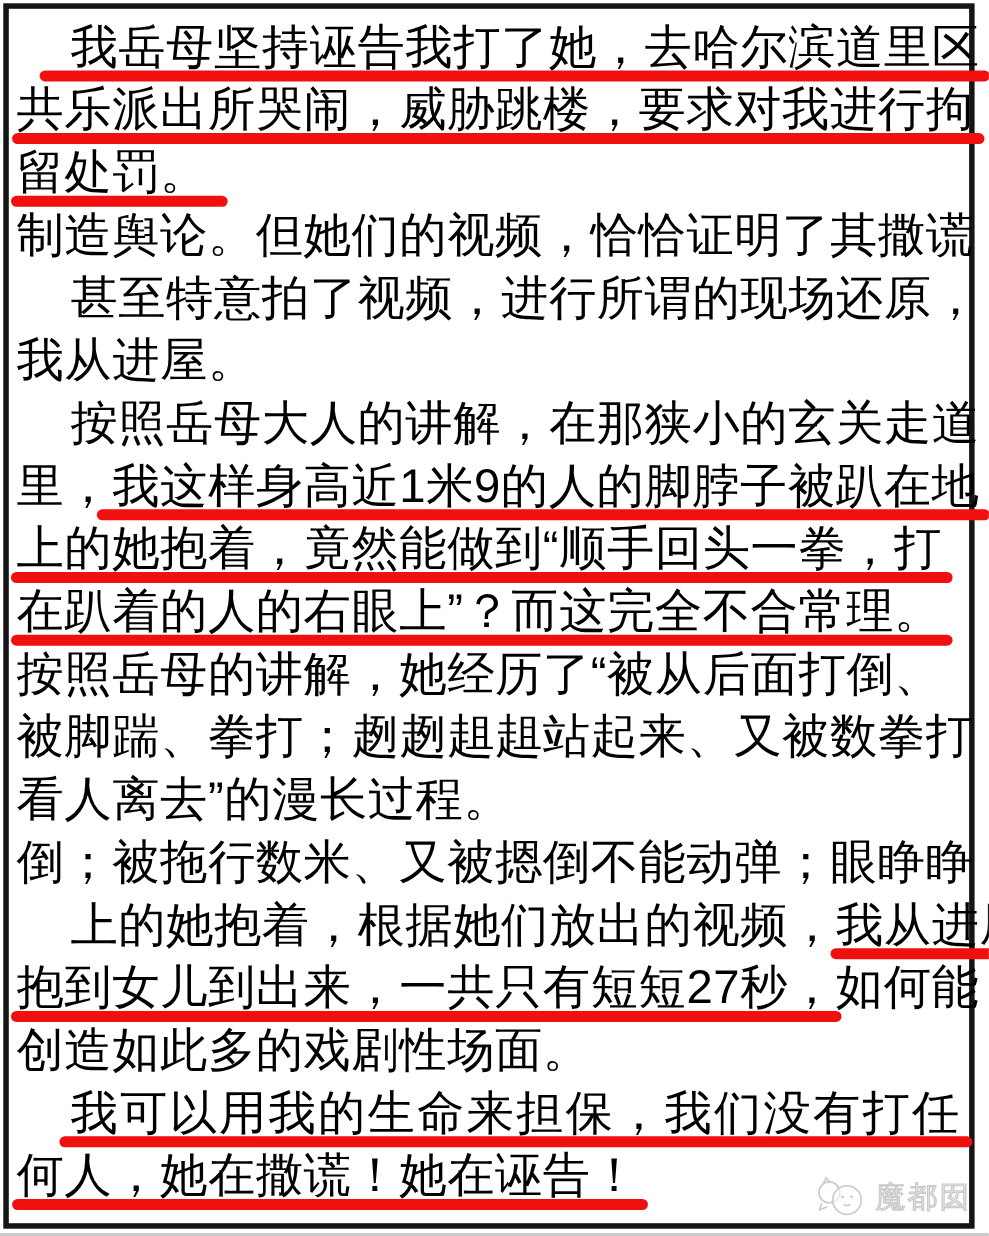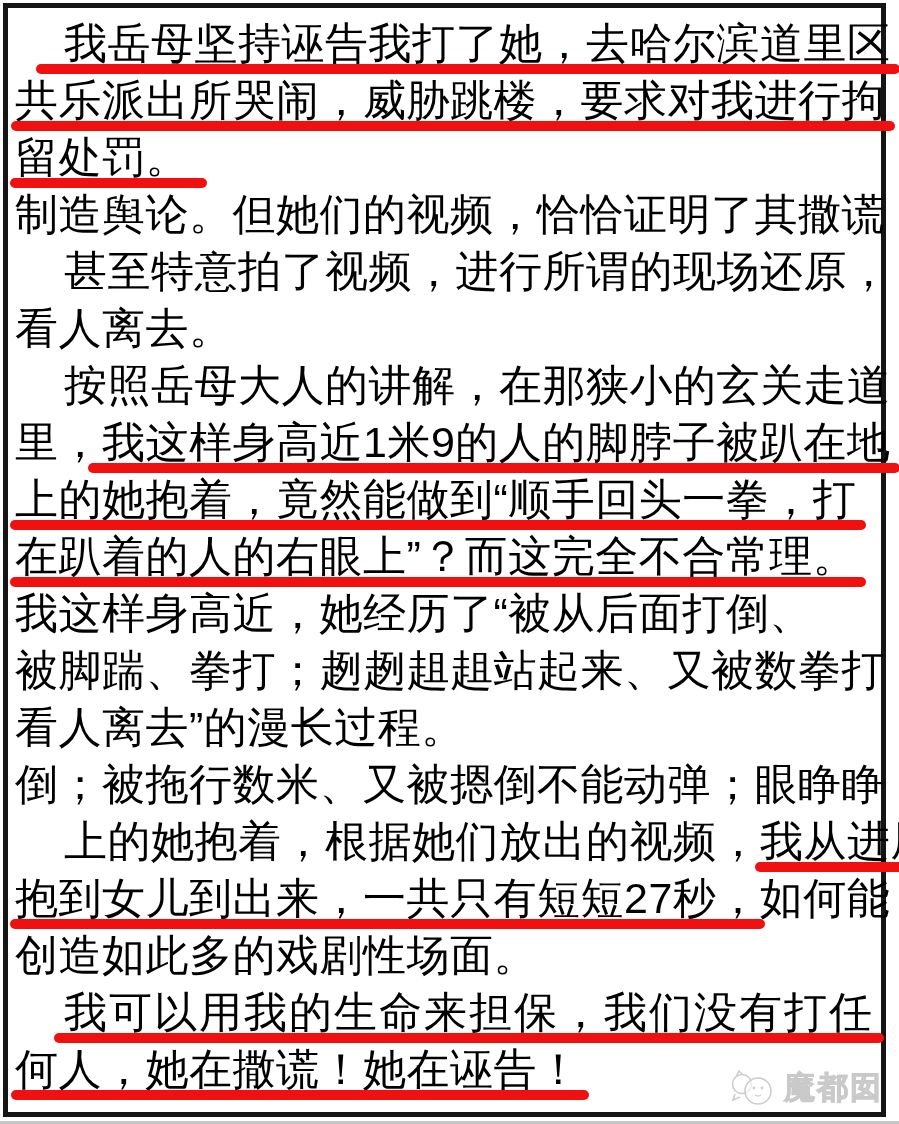--- a/index.html
+++ b/index.html
@@ -48,45 +48,45 @@
   .line:nth-child(18){letter-spacing:2px;}
   .line:nth-child(18) .seg.u::after{left:-10px;right:-10px;}
   .line:nth-child(19) .seg.u::after{left:-4px;right:-8px;}
 
   .watermark{
     position:absolute;right:16px;bottom:15px;
     display:flex;align-items:center;gap:5px;
     color:var(--wm);
   }
   .watermark .wm-label{
-    font-size:31px;font-weight:700;letter-spacing:2px;
+    font-size:27px;font-weight:400;letter-spacing:2px;
     -webkit-text-stroke:1px var(--wm);
     color:rgba(205,205,205,0.55);
   }
   .mascot{display:block;}
   .bottom-strip{
     position:absolute;left:0;right:0;bottom:0;height:3px;background:#c8c8c8;
   }
 </style>
 </head>
 <body>
 
 <div class="frame">
   <div class="content">
       <div class="line indent"><span class="seg u">我岳母坚持诬告我打了她，去哈尔滨道里区</span></div>
       <div class="line"><span class="seg u">共乐派出所哭闹，威胁跳楼，要求对我进行拘</span></div>
       <div class="line"><span class="seg u">留处罚。</span></div>
       <div class="line"><span class="seg">制造舆论。但她们的视频，恰恰证明了其撒谎</span></div>
       <div class="line indent"><span class="seg">甚至特意拍了视频，进行所谓的现场还原，</span></div>
-      <div class="line"><span class="seg">看人离去。</span></div>
+      <div class="line"><span class="seg">我从进屋。</span></div>
       <div class="line indent"><span class="seg">按照岳母大人的讲解，在那狭小的玄关走道</span></div>
       <div class="line"><span class="seg">里，</span><span class="seg u">我这样身高近1米9的人的脚脖子被趴在地</span></div>
       <div class="line"><span class="seg u">上的她抱着，竟然能做到“顺手回头一拳，打</span></div>
       <div class="line"><span class="seg u">在趴着的人的右眼上”？而这完全不合常理。</span></div>
-      <div class="line"><span class="seg">我这样身高近，她经历了“被从后面打倒、</span></div>
+      <div class="line"><span class="seg">按照岳母的讲解，她经历了“被从后面打倒、</span></div>
       <div class="line"><span class="seg">被脚踹、拳打；趔趔趄趄站起来、又被数拳打</span></div>
       <div class="line"><span class="seg">看人离去”的漫长过程。</span></div>
       <div class="line"><span class="seg">倒；被拖行数米、又被摁倒不能动弹；眼睁睁</span></div>
       <div class="line indent"><span class="seg">上的她抱着，根据她们放出的视频，</span><span class="seg u">我从进屋</span></div>
       <div class="line"><span class="seg u">抱到女儿到出来，一共只有短短27秒，</span><span class="seg">如何能</span></div>
       <div class="line"><span class="seg">创造如此多的戏剧性场面。</span></div>
       <div class="line indent"><span class="seg u">我可以用我的生命来担保，我们没有打任</span></div>
       <div class="line"><span class="seg u">何人，她在撒谎！她在诬告！</span></div>
     </div>
 </div>

